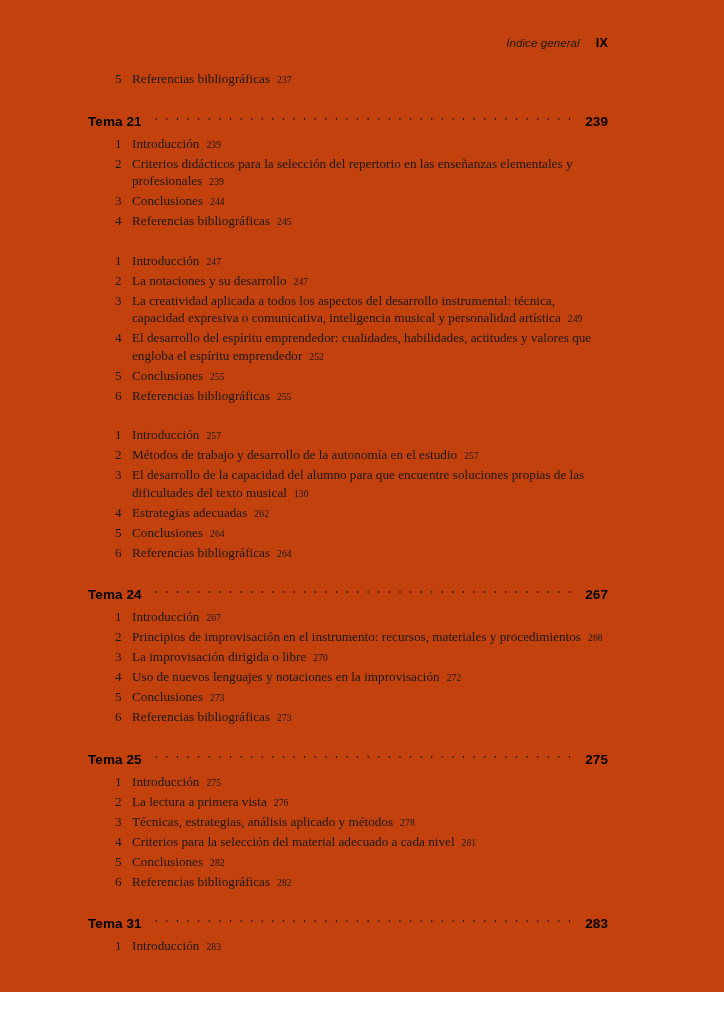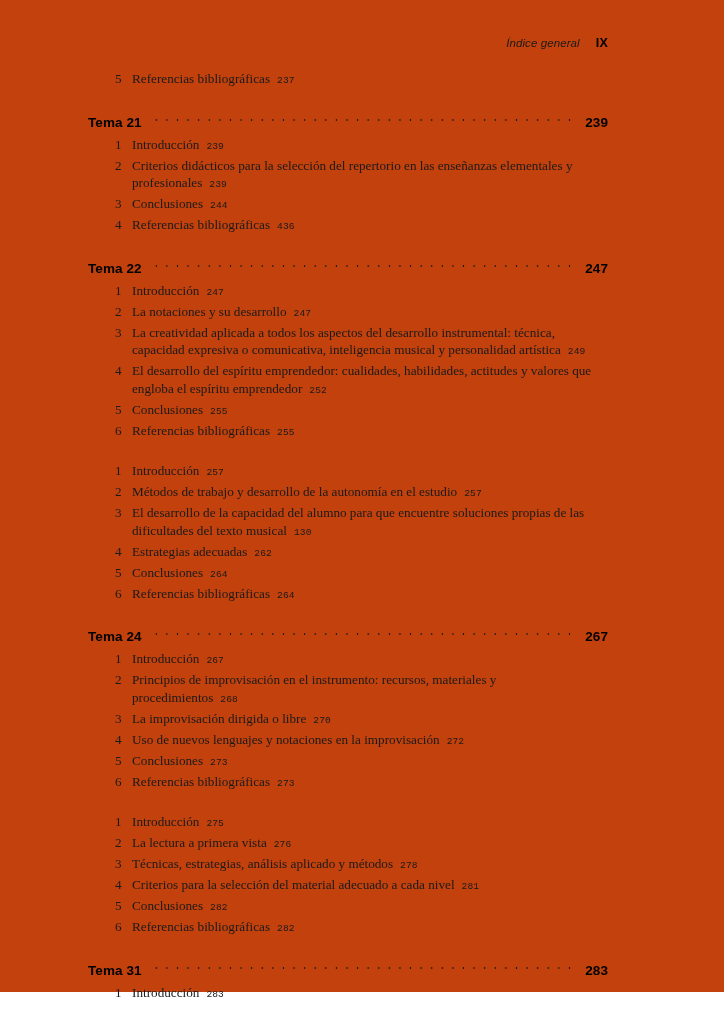--- a/index.html
+++ b/index.html
@@ -124,21 +124,21 @@
   .entry-body {
     flex: 1 1 auto;
     font-family: "Liberation Serif", serif;
     font-size: 13.2px;
     line-height: 17.5px;
     color: #1a1a1a;
     padding-right: 4px;
   }
   .entry-title { }
   .entry-page {
-    font-family: Liberation Mono, monospace;
+    font-family: Liberation Serif, serif;
     font-size: 9.6px;
     color: #1a1a1a;
     margin-left: 7px;
     letter-spacing: 0.1px;
     white-space: nowrap;
   }
 </style>
 </head>
 <body>
 
@@ -169,29 +169,24 @@
           <div class="entry">
             <span class="entry-num">2</span>
             <span class="entry-body"><span class="entry-title">Criterios didácticos para la selección del repertorio en las enseñanzas elementales y profesionales</span><span class="entry-page">239</span></span>
           </div>
           <div class="entry">
             <span class="entry-num">3</span>
             <span class="entry-body"><span class="entry-title">Conclusiones</span><span class="entry-page">244</span></span>
           </div>
           <div class="entry">
             <span class="entry-num">4</span>
-            <span class="entry-body"><span class="entry-title">Referencias bibliográficas</span><span class="entry-page">436</span></span>
-          </div>
-        </div>
-        <div class="group spaced">
-          <div class="tema-row">
-            <span class="tema-label">Tema 22</span>
-            <span class="tema-leader"></span>
-            <span class="tema-page">247</span>
-          </div>
+            <span class="entry-body"><span class="entry-title">Referencias bibliográficas</span><span class="entry-page">245</span></span>
+          </div>
+        </div>
+        <div class="group spaced">
           <div class="entry">
             <span class="entry-num">1</span>
             <span class="entry-body"><span class="entry-title">Introducción</span><span class="entry-page">247</span></span>
           </div>
           <div class="entry">
             <span class="entry-num">2</span>
             <span class="entry-body"><span class="entry-title">La notaciones y su desarrollo</span><span class="entry-page">247</span></span>
           </div>
           <div class="entry">
             <span class="entry-num">3</span>
@@ -261,20 +256,25 @@
           <div class="entry">
             <span class="entry-num">5</span>
             <span class="entry-body"><span class="entry-title">Conclusiones</span><span class="entry-page">273</span></span>
           </div>
           <div class="entry">
             <span class="entry-num">6</span>
             <span class="entry-body"><span class="entry-title">Referencias bibliográficas</span><span class="entry-page">273</span></span>
           </div>
         </div>
         <div class="group spaced">
+          <div class="tema-row">
+            <span class="tema-label">Tema 25</span>
+            <span class="tema-leader"></span>
+            <span class="tema-page">275</span>
+          </div>
           <div class="entry">
             <span class="entry-num">1</span>
             <span class="entry-body"><span class="entry-title">Introducción</span><span class="entry-page">275</span></span>
           </div>
           <div class="entry">
             <span class="entry-num">2</span>
             <span class="entry-body"><span class="entry-title">La lectura a primera vista</span><span class="entry-page">276</span></span>
           </div>
           <div class="entry">
             <span class="entry-num">3</span>

